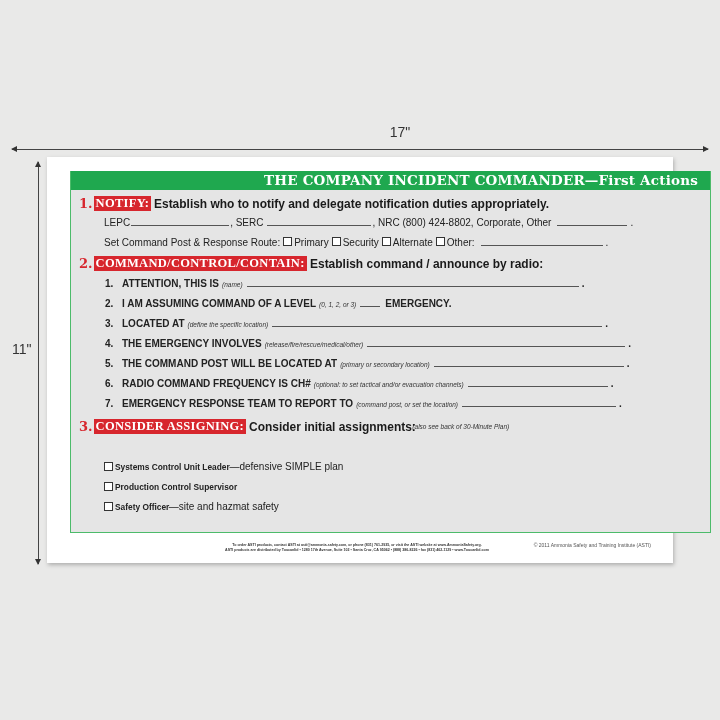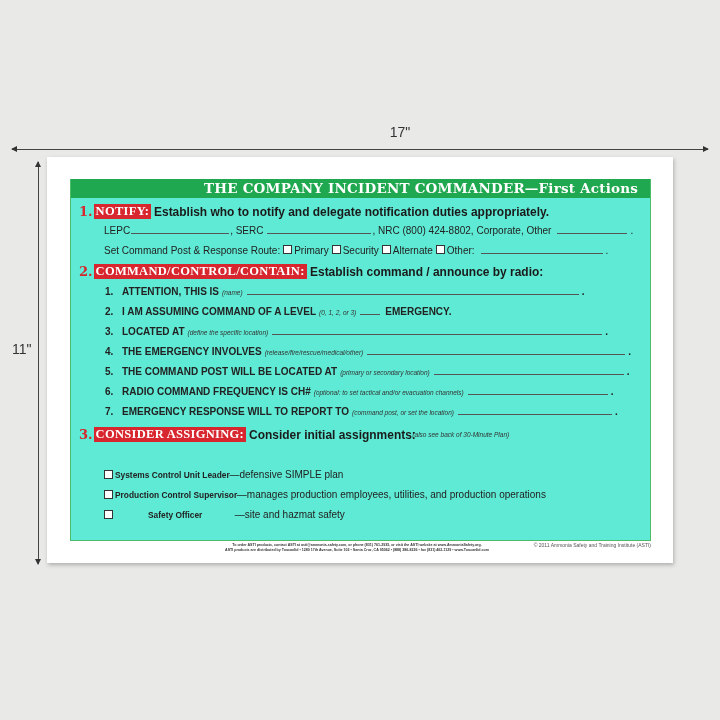--- a/index.html
+++ b/index.html
@@ -37,22 +37,22 @@
     .dim-v-label {
       position: absolute; left: 12px; top: 339px; font-size: 14px; color: #333;
       background: #e9e9e8; padding: 2px 0;
     }
     .card {
       position: absolute; left: 47px; top: 157px; width: 626px; height: 406px;
       background: #fff;
       box-shadow: 1px 2px 4px rgba(0,0,0,0.25);
     }
     .panel {
-      position: absolute; left: 23px; top: 22px; width: 581px; height: 362px;
-      background: #5eead4;
+      position: absolute; left: 23px; top: 14px; width: 641px; height: 362px;
+      background: #e5e5e5;
       border: 1.5px solid #4cbb6a;
       border-top: none;
     }
     .banner {
       position: absolute; left: 0; top: 0; width: 100%; height: 19px;
       background: #1fa84f;
       color: #fff;
       font-family: "DejaVu Serif", serif;
       font-weight: bold;
       font-size: 13.5px;
@@ -176,44 +176,43 @@
     </div>
     <div class="row cmd" style="left:34px; top:207px;">
       <span class="num">6.</span>
       <span>RADIO COMMAND FREQUENCY IS CH#</span>
       <span class="hint">(optional: to set tactical and/or evacuation channels)</span>
       <span class="blank" style="width:140px; margin-left:4px;"></span>
       <span class="dot">.</span>
     </div>
     <div class="row cmd" style="left:34px; top:227px;">
       <span class="num">7.</span>
-      <span>EMERGENCY RESPONSE WILL TO REPORT TO</span>
+      <span>EMERGENCY RESPONSE TEAM TO REPORT TO</span>
       <span class="hint">(command post, or set the location)</span>
       <span class="blank" style="width:154px; margin-left:4px;"></span>
       <span class="dot">.</span>
     </div>
 
     <div class="row sec-head" style="left:8px; top:248px;">
       <span class="sec-num">3.</span>
       <span class="sec-tag">CONSIDER ASSIGNING:</span>
       <span class="sec-text">Consider initial assignments:</span>
       <span class="hint" style="margin-left:-18px;">(also see back of 30-Minute Plan)</span>
     </div>
 
     <div class="row assign" style="left:30px; top:290px;">
       <span class="chk"></span>
       <span class="role">Systems Control Unit Leader</span>
       <span style="margin-left:-16px;">—defensive SIMPLE plan</span>
     </div>
     <div class="row assign" style="left:30px; top:310px;">
       <span class="chk"></span>
       <span class="role">Production Control Supervisor</span>
-      <span style="margin-left:-17px;">—manages production employees, utilities, and production operations</span>
-    </div>
-    <div class="row assign" style="left:30px; top:330px;gap:33px;">
+    </div>
+    <div class="row assign" style="left:30px; top:330px;">
       <span class="chk"></span>
       <span class="role">Safety Officer</span>
       <span style="margin-left:-8px;">—site and hazmat safety</span>
     </div>
   </div>
 
   <div class="footer-mid">
     <div>To order ASTI products, contact ASTI at asti@ammonia-safety.com, or phone (831) 761-2935, or visit the ASTI website at www.AmmoniaSafety.org.</div>
     <div>ASTI products are distributed by Toucanlid • 1280 17th Avenue, Suite 102 • Santa Cruz, CA 95062 • (888) 386-8226 • fax (831) 462-1129 • www.Toucanlid.com</div>
   </div>

